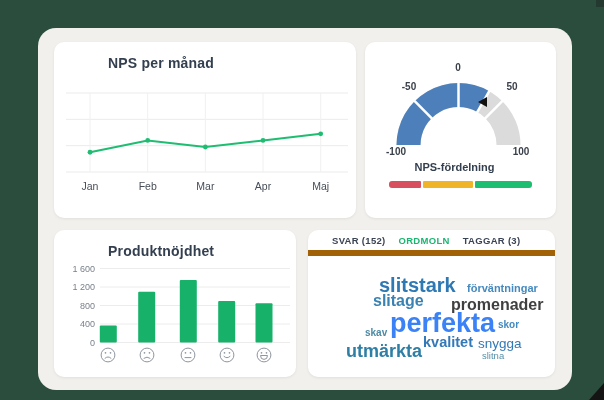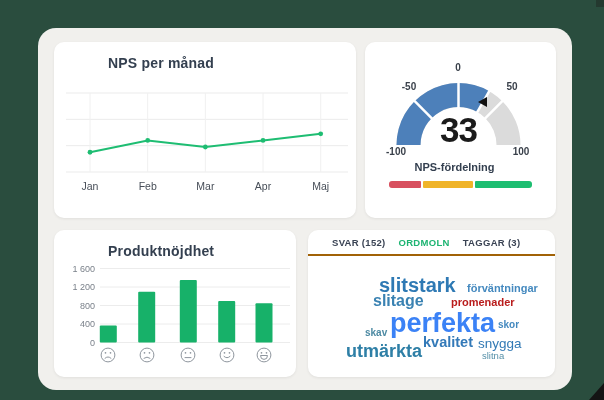--- a/index.html
+++ b/index.html
@@ -44,21 +44,21 @@
   }
   .dist-bar {
     position:absolute; left:24px; top:139px; width:143px; height:7px;
     border-radius:3px; overflow:hidden; display:flex; gap:2px;
   }
   .dist-seg { height:100%; border-radius:1px; }
 
   
   .tabbar {
     position:absolute; left:0; top:0; width:100%; height:26px;
-    border-bottom:2px solid #a16207;
+    border-bottom:6px solid #a16207;
     display:flex; align-items:center; padding-left:24px; gap:13px;
   }
   .tab { font-size:9.5px; font-weight:bold; color:#3A4354; letter-spacing:.3px; cursor:pointer; }
   .tab.active { color:#1DB472; }
   .cloud-area { position:absolute; left:0; top:26px; right:0; bottom:0; }
   .cloud-word { position:absolute; white-space:nowrap; line-height:1; cursor:pointer; }
 
   
   .emoji-row { position:absolute; left:0; top:117px; width:245px; height:18px; }
   .emoji { position:absolute; width:16px; height:16px; }
@@ -104,21 +104,20 @@
   <div class="card" id="card-gauge">
     <svg class="chart" id="gauge-svg" width="191" height="134" viewBox="0 0 191 134">
         <path d="M31.5 102.99999999999999 A62 62 0 0 1 155.5 103 L131.5 103 A38 38 0 0 0 55.5 103 Z" fill="#DBDBDB"></path>
         <path d="M31.5 102.99999999999999 A62 62 0 0 1 124.21843744280928 49.144846104832155 L112.3274294004315 69.99200245134874 A38 38 0 0 0 55.5 103 Z" fill="#4D80BA"></path>
         <line x1="67.33704909609774" y1="76.83704909609774" x2="48.95227278524751" y2="58.4522727852475" stroke="#FFFFFF" stroke-width="2.5"></line>
         <line x1="93.5" y1="66" x2="93.5" y2="40" stroke="#FFFFFF" stroke-width="2.5"></line>
         <line x1="119.66295090390226" y1="76.83704909609774" x2="138.0477272147525" y2="58.45227278524751" stroke="#FFFFFF" stroke-width="2.5"></line>
         <line x1="111.83197073199909" y1="70.86063396578693" x2="124.71389611124168" y2="48.27621459039396" stroke="#FFFFFF" stroke-width="2.5"></line>
         <polygon points="122,55 122,65 113,60" fill="#111111"></polygon>
       </svg>
-    <div class="gauge-value">33</div>
     <div id="gauge-ticks">
         <div class="gauge-tick" style="left: 31px; top: 104px;">-100</div>
         <div class="gauge-tick" style="left: 44px; top: 39px;">-50</div>
         <div class="gauge-tick" style="left: 93px; top: 20px;">0</div>
         <div class="gauge-tick" style="left: 147px; top: 39px;">50</div>
         <div class="gauge-tick" style="left: 156px; top: 104px;">100</div>
       </div>
     <div class="gauge-label">NPS-fördelning</div>
     <div class="dist-bar" id="dist-bar">
         <div class="dist-seg" style="flex-grow: 23; background: rgb(216, 80, 95);"></div>
@@ -183,21 +182,21 @@
   <div class="card" id="card-cloud">
     <div class="tabbar" id="tabbar">
         <div class="tab">SVAR (152)</div>
         <div class="tab active">ORDMOLN</div>
         <div class="tab">TAGGAR (3)</div>
       </div>
     <div class="cloud-area" id="cloud-area">
         <div class="cloud-word" style="left: 71px; top: 19px; font-size: 20px; font-weight: 600; color: rgb(46, 121, 180);">slitstark</div>
         <div class="cloud-word" style="left: 159px; top: 27px; font-size: 11px; font-weight: 600; color: rgb(68, 137, 191);">förväntningar</div>
         <div class="cloud-word" style="left: 65px; top: 37px; font-size: 16px; font-weight: 600; color: rgb(58, 130, 178);">slitage</div>
-        <div class="cloud-word" style="left: 143px; top: 41px; font-size: 11px; font-weight: 600; color: #b91c1c;">promenader</div>
+        <div class="cloud-word" style="left: 143px; top: 41px; font-size: 16px; font-weight: 600; color: #404040;">promenader</div>
         <div class="cloud-word" style="left: 82px; top: 54px; font-size: 27px; font-weight: 600; color: #3b82f6;">perfekta</div>
         <div class="cloud-word" style="left: 190px; top: 64px; font-size: 10px; font-weight: 600; color: rgb(68, 137, 191);">skor</div>
         <div class="cloud-word" style="left: 57px; top: 72px; font-size: 10px; font-weight: 600; color: rgb(77, 138, 163);">skav</div>
         <div class="cloud-word" style="left: 115px; top: 79px; font-size: 14.5px; font-weight: 600; color: rgb(51, 121, 184);">kvalitet</div>
         <div class="cloud-word" style="left: 170px; top: 81px; font-size: 13.5px; font-weight: 400; color: rgb(49, 121, 180);">snygga</div>
         <div class="cloud-word" style="left: 38px; top: 86px; font-size: 18px; font-weight: 600; color: rgb(46, 127, 166);">utmärkta</div>
         <div class="cloud-word" style="left: 174px; top: 95px; font-size: 9.5px; font-weight: 500; color: rgb(86, 144, 168);">slitna</div>
       </div>
   </div>
 

